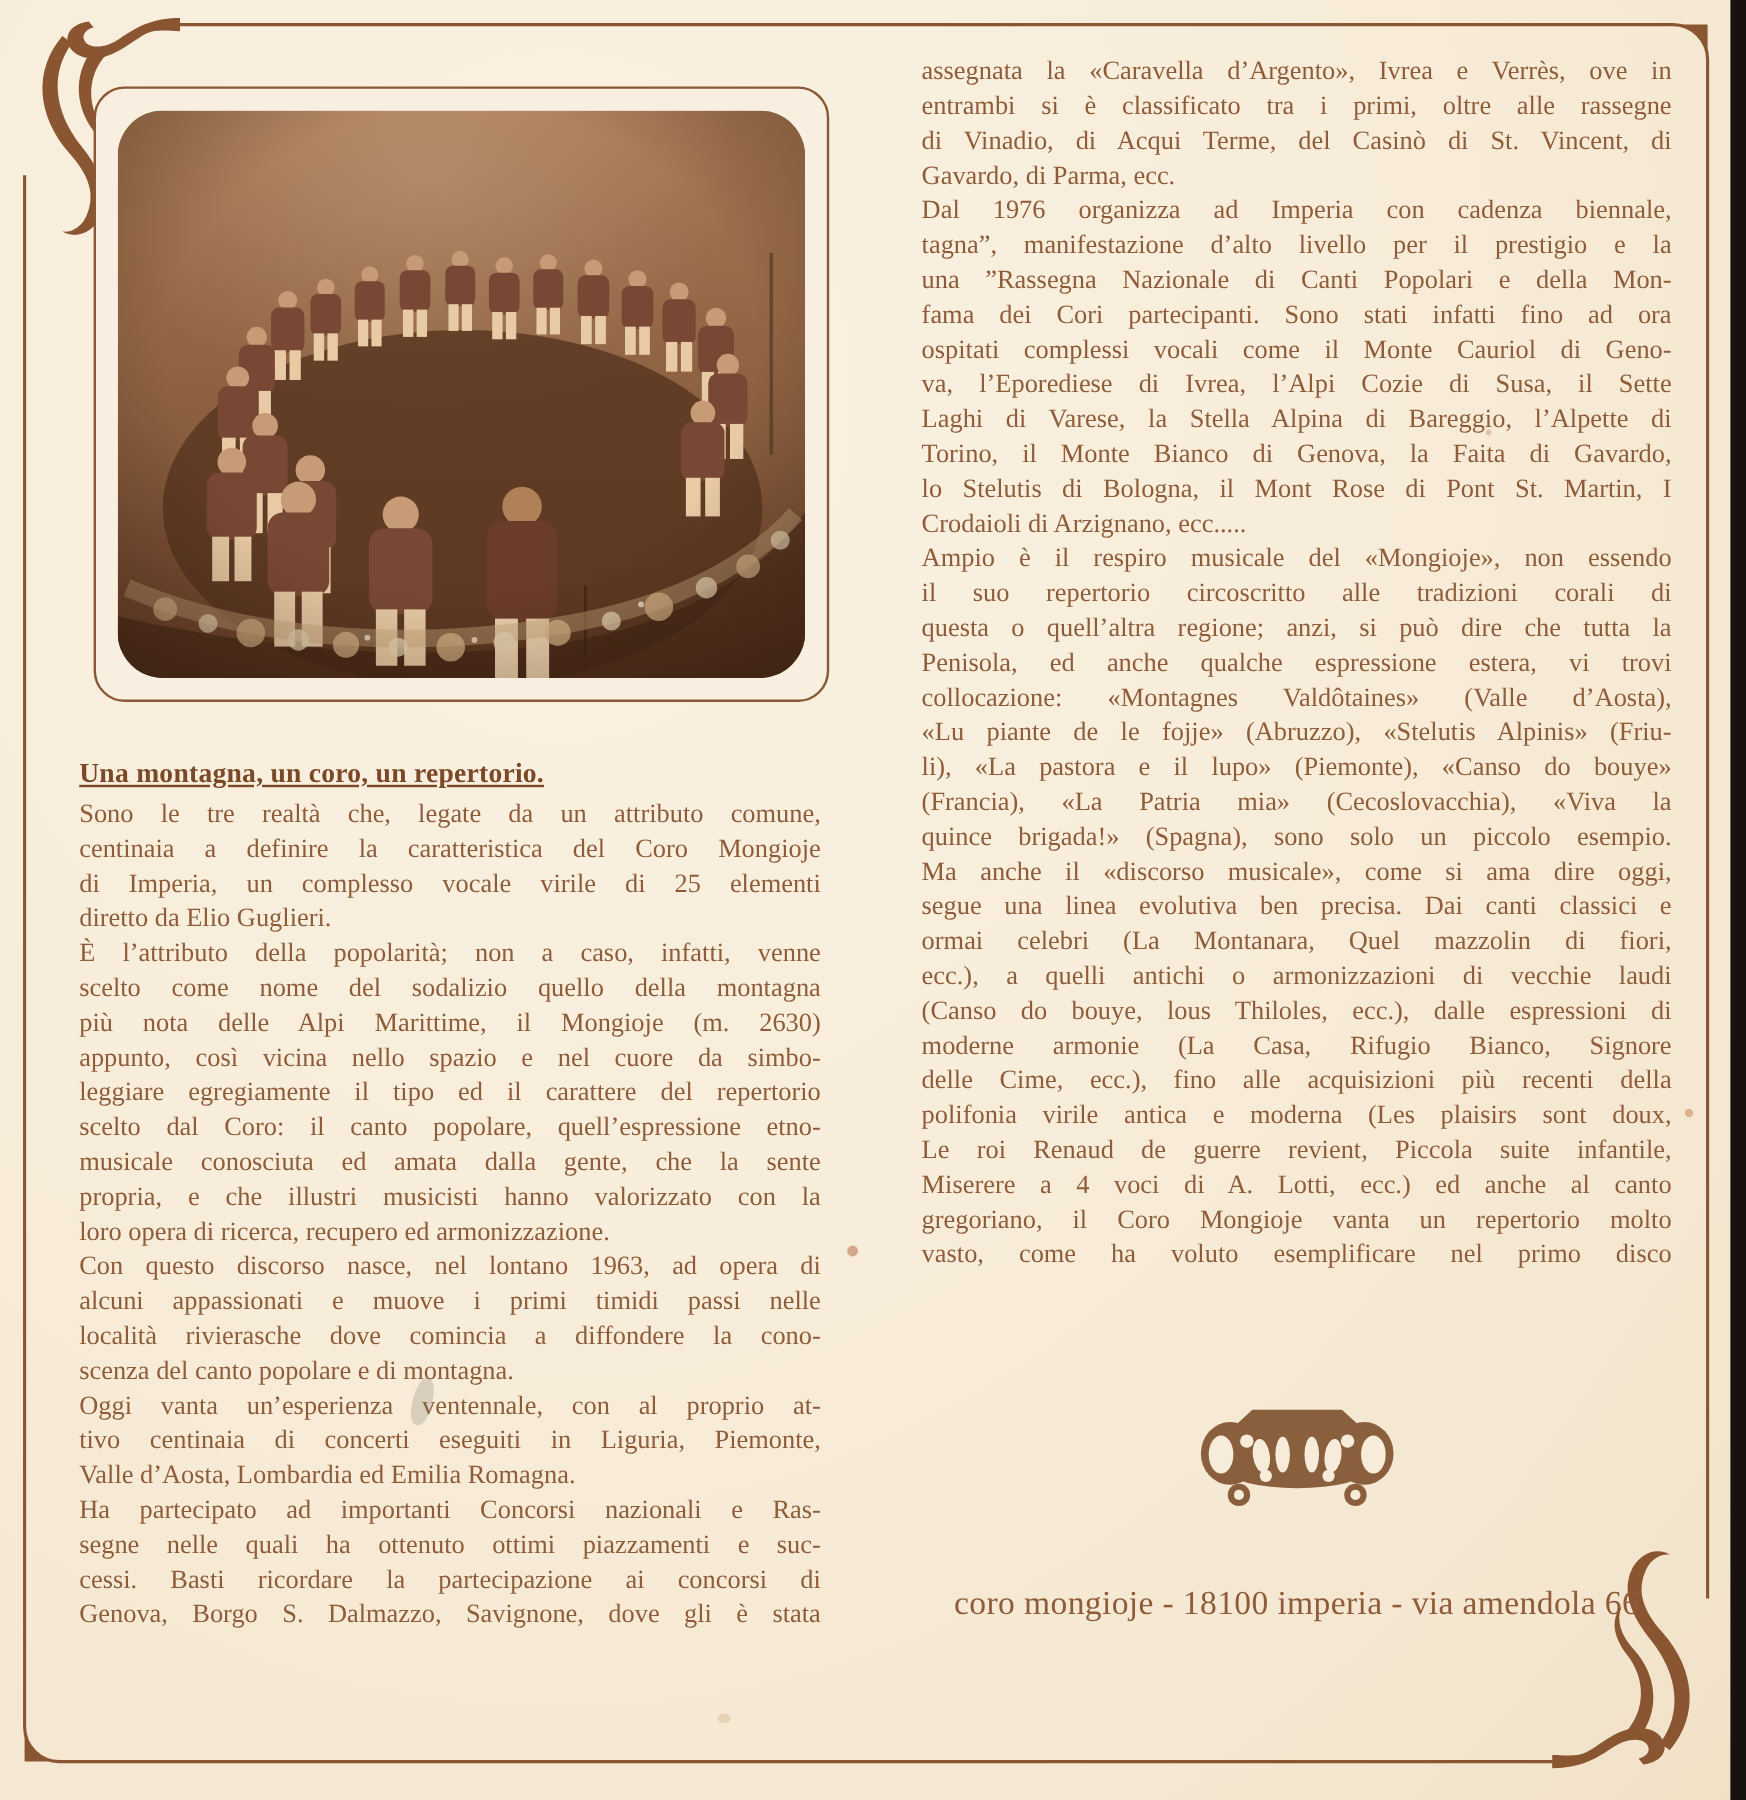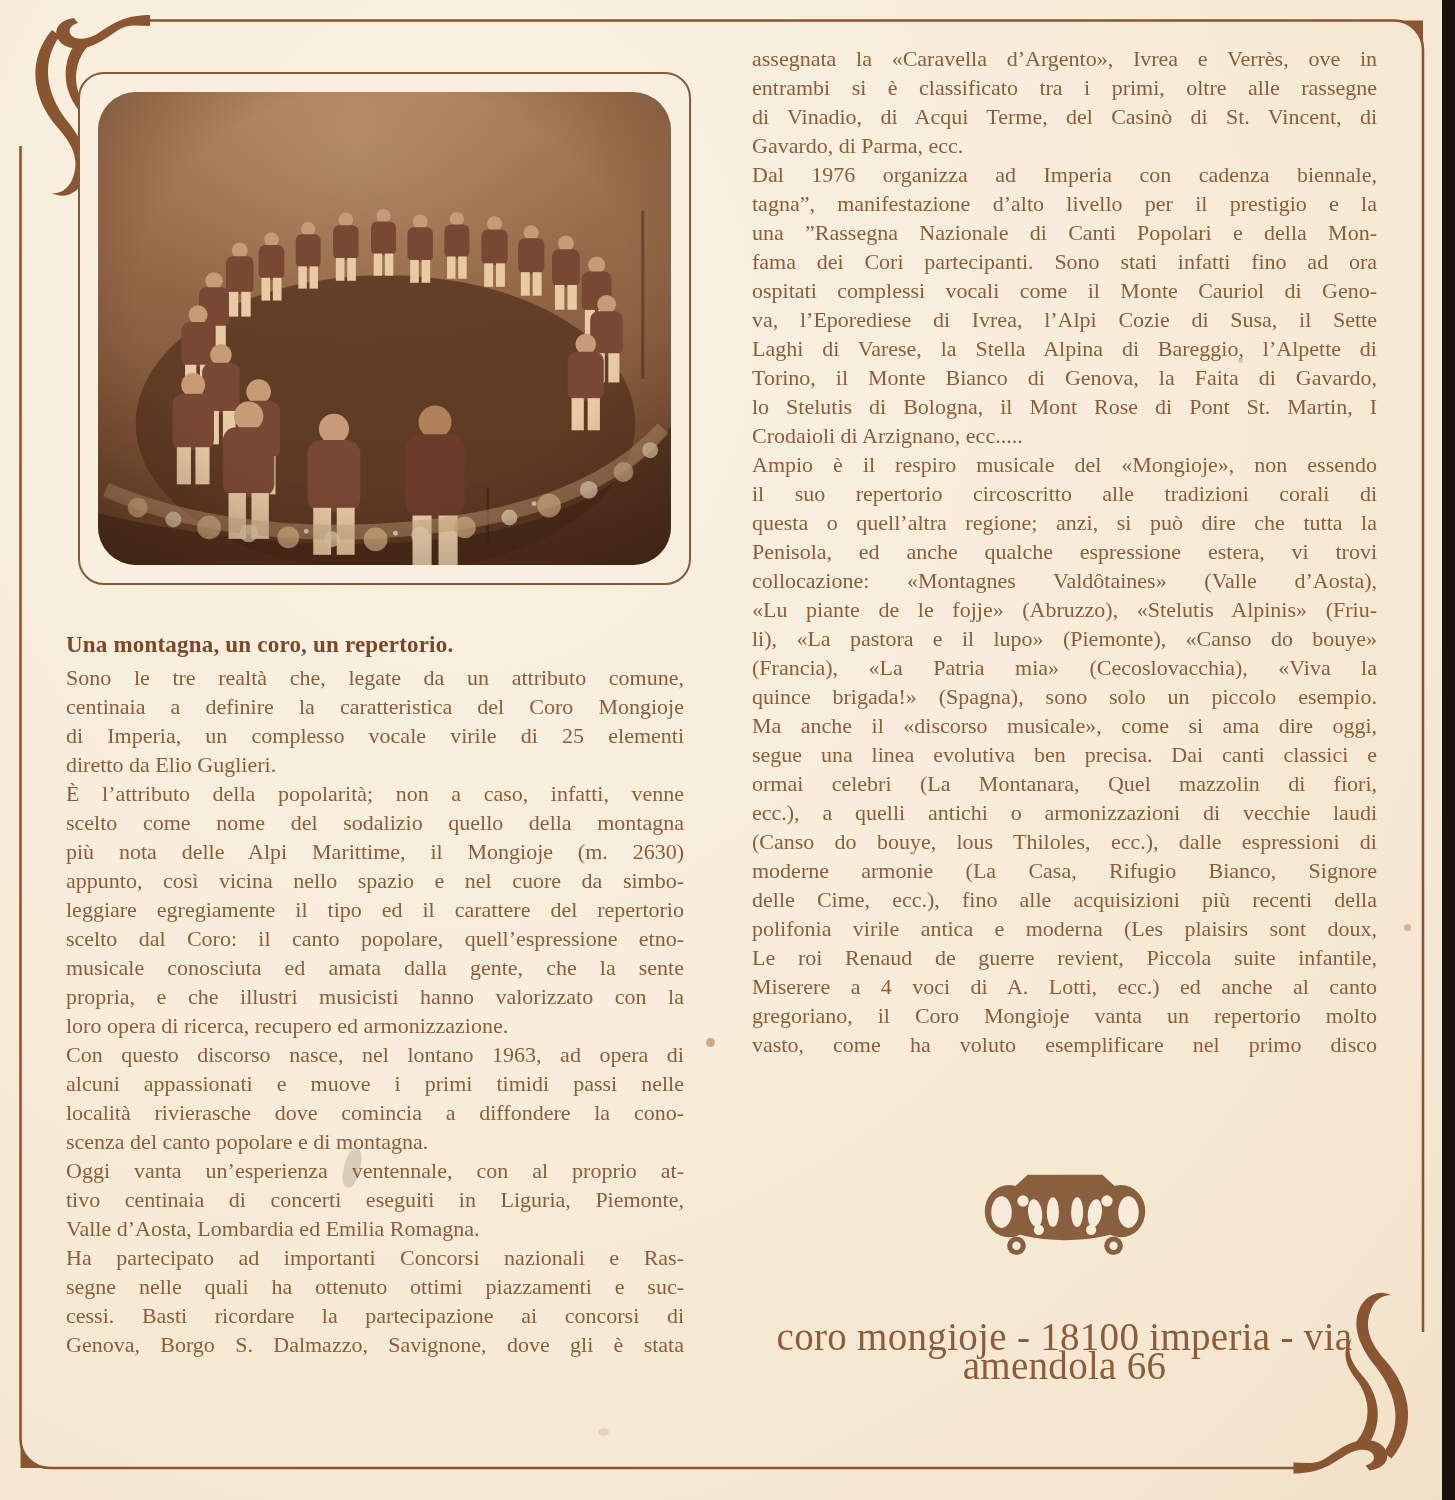--- a/index.html
+++ b/index.html
@@ -19,31 +19,31 @@
   }
   .photo-inner{
     position:absolute;left:18px;top:18px;right:18px;bottom:18px;
     border-radius:38px;overflow:hidden;
   }
   .photo-inner svg{display:block;width:100%;height:100%;}
 
   
   .col{position:absolute;font-size:22px;line-height:29px;}
   .col.left{left:66px;top:630px;width:618px;}
-  .col.right{left:752px;top:44px;width:625px;}
+  .col.right{left:768px;top:44px;width:625px;}
   .heading{
     font-size:23px;font-weight:bold;color:#7c4928;margin:0 0 3px 0;
-    line-height:30px;letter-spacing:.2px;
+    line-height:30px;letter-spacing:.2px;text-decoration:underline;
   }
   .line{text-align:justify;text-align-last:justify;white-space:normal;}
   .line.para-end{text-align-last:left;font-family:Liberation Serif, serif;}
 
   .footer-block{margin-top:108px;text-align:center;}
   .logo{display:inline-block;width:168px;height:94px;}
-  .address{margin-top:54px;font-size:39px;color:#8e5c39;letter-spacing:.3px;text-align:center;}
+  .address{margin-top:54px;font-size:28px;color:#8e5c39;letter-spacing:.3px;text-align:center;}
 
   
   .stain{position:absolute;border-radius:50%;pointer-events:none;}
   .stain.s1{left:706px;top:1038px;width:9px;height:9px;background:rgba(170,82,38,.45);}
   .stain.s2{left:344px;top:1148px;width:16px;height:40px;background:rgba(110,100,92,.22);border-radius:45%;transform:rotate(14deg);}
   .stain.s3{left:1404px;top:924px;width:7px;height:7px;background:rgba(186,98,46,.4);}
   .stain.s4{left:598px;top:1428px;width:11px;height:8px;background:rgba(196,146,88,.25);}
   .stain.s5{left:1238px;top:358px;width:5px;height:5px;background:rgba(180,110,60,.3);}
 </style>
 </head>

